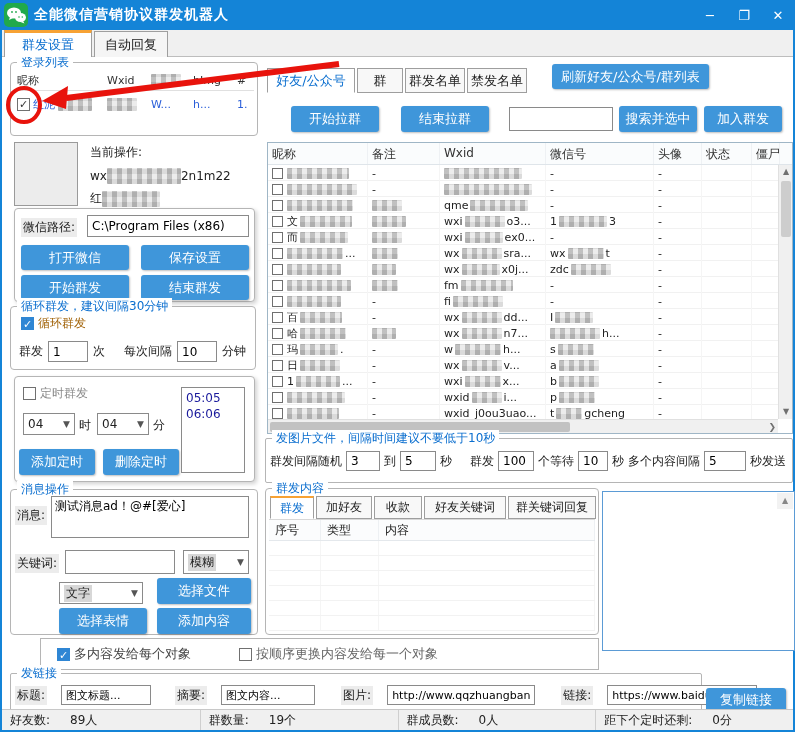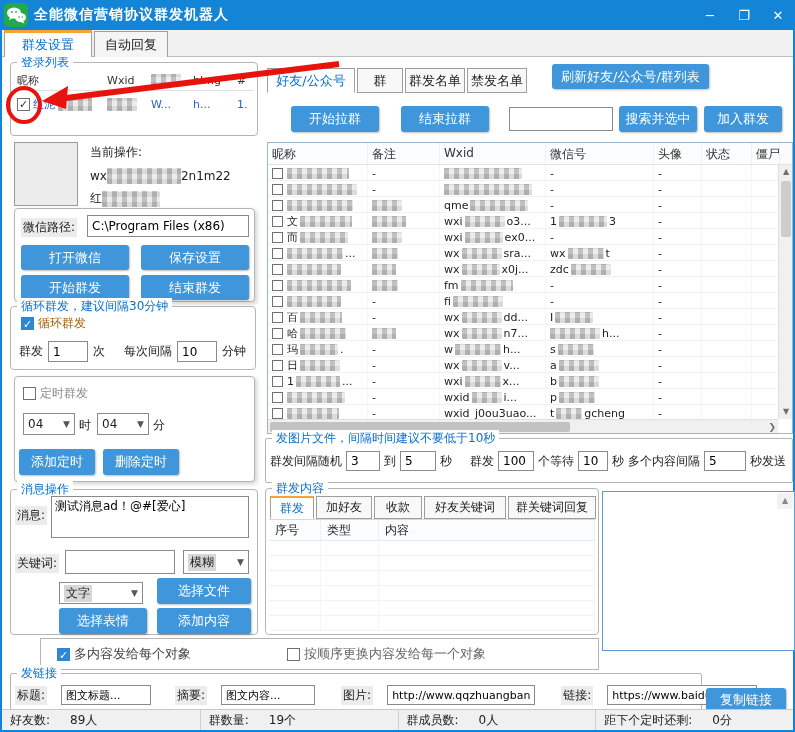--- a/index.html
+++ b/index.html
@@ -106,21 +106,21 @@
   .crow div { border-right:1px solid #f5f5f5; }
 
   
   #right-listbox { position:absolute; left:600px; top:489px; width:193px; height:160px; border:1px solid #5b9bd5; background:#fff; }
   #rl-up { position:absolute; right:1px; top:1px; width:16px; height:16px; background:#f2f2f2; color:#888; font-size:8px; text-align:center; line-height:16px; }
 
   
   #options-box { position:absolute; left:38px; top:636px; width:559px; height:32px; border:1px solid #b5b5b5; background:#fff; display:flex; align-items:center; }
   .opt { display:flex; align-items:center; gap:4px; font-size:13px; color:#444; }
   #opt1 { margin-left:16px; }
-  #opt2 { margin-left:96px; color:#666; }
+  #opt2 { margin-left:48px; color:#666; }
 
   
   #link-box { left:8px; top:671px; width:692px; height:38px; border-radius:2px; }
   #link-inner { position:absolute; left:4px; top:11px; right:2px; display:flex; align-items:center; gap:14px; white-space:nowrap; font-size:12px; }
   #link-inner input { position:static; height:20px; font-size:11px; }
   #copy-btn { left:704px; top:686px; width:80px; height:24px; }
 
   
   #statusbar { position:absolute; left:0; bottom:0; width:791px; height:21px; background:#f0f0f0; border-top:1px solid #c8c8c8; display:grid; grid-template-columns:1fr 1fr 1fr 1fr; }
   .scell { display:flex; align-items:center; padding-left:8px; gap:20px; font-size:12px; border-left:1px solid #cfcfcf; }
@@ -238,20 +238,24 @@
         <span class="arr">▼</span>
     </div>
     <span style="position:absolute;left:64px;top:40px">时</span>
     <div class="combo" style="left:82px;top:36px;width:52px;height:22px">
       <span>04</span>
         <span class="arr">▼</span>
     </div>
     <span style="position:absolute;left:138px;top:40px">分</span>
     <button class="btn" style="left:4px;top:72px;width:76px;height:26px">添加定时</button>
     <button class="btn" style="left:88px;top:72px;width:76px;height:26px">删除定时</button>
+    <div id="timer-list">
+        <div>05:05</div>
+        <div>06:06</div>
+      </div>
   </div>
 
   <div class="grp" id="message-box">
     <span class="legend">消息操作</span>
     <span class="lblhl" style="position:absolute;left:4px;top:16px">消息:</span>
     <textarea id="msg-textarea" style="">测试消息ad！@#[爱心]</textarea>
     <span class="lblhl" style="position:absolute;left:4px;top:64px">关键词:</span>
     <input class="tin" style="left: 54px; top: 60px; width: 110px; height: 24px;" value="">
     <div class="combo" style="left:172px;top:60px;width:66px;height:24px">
       <span class="sel">模糊</span>

